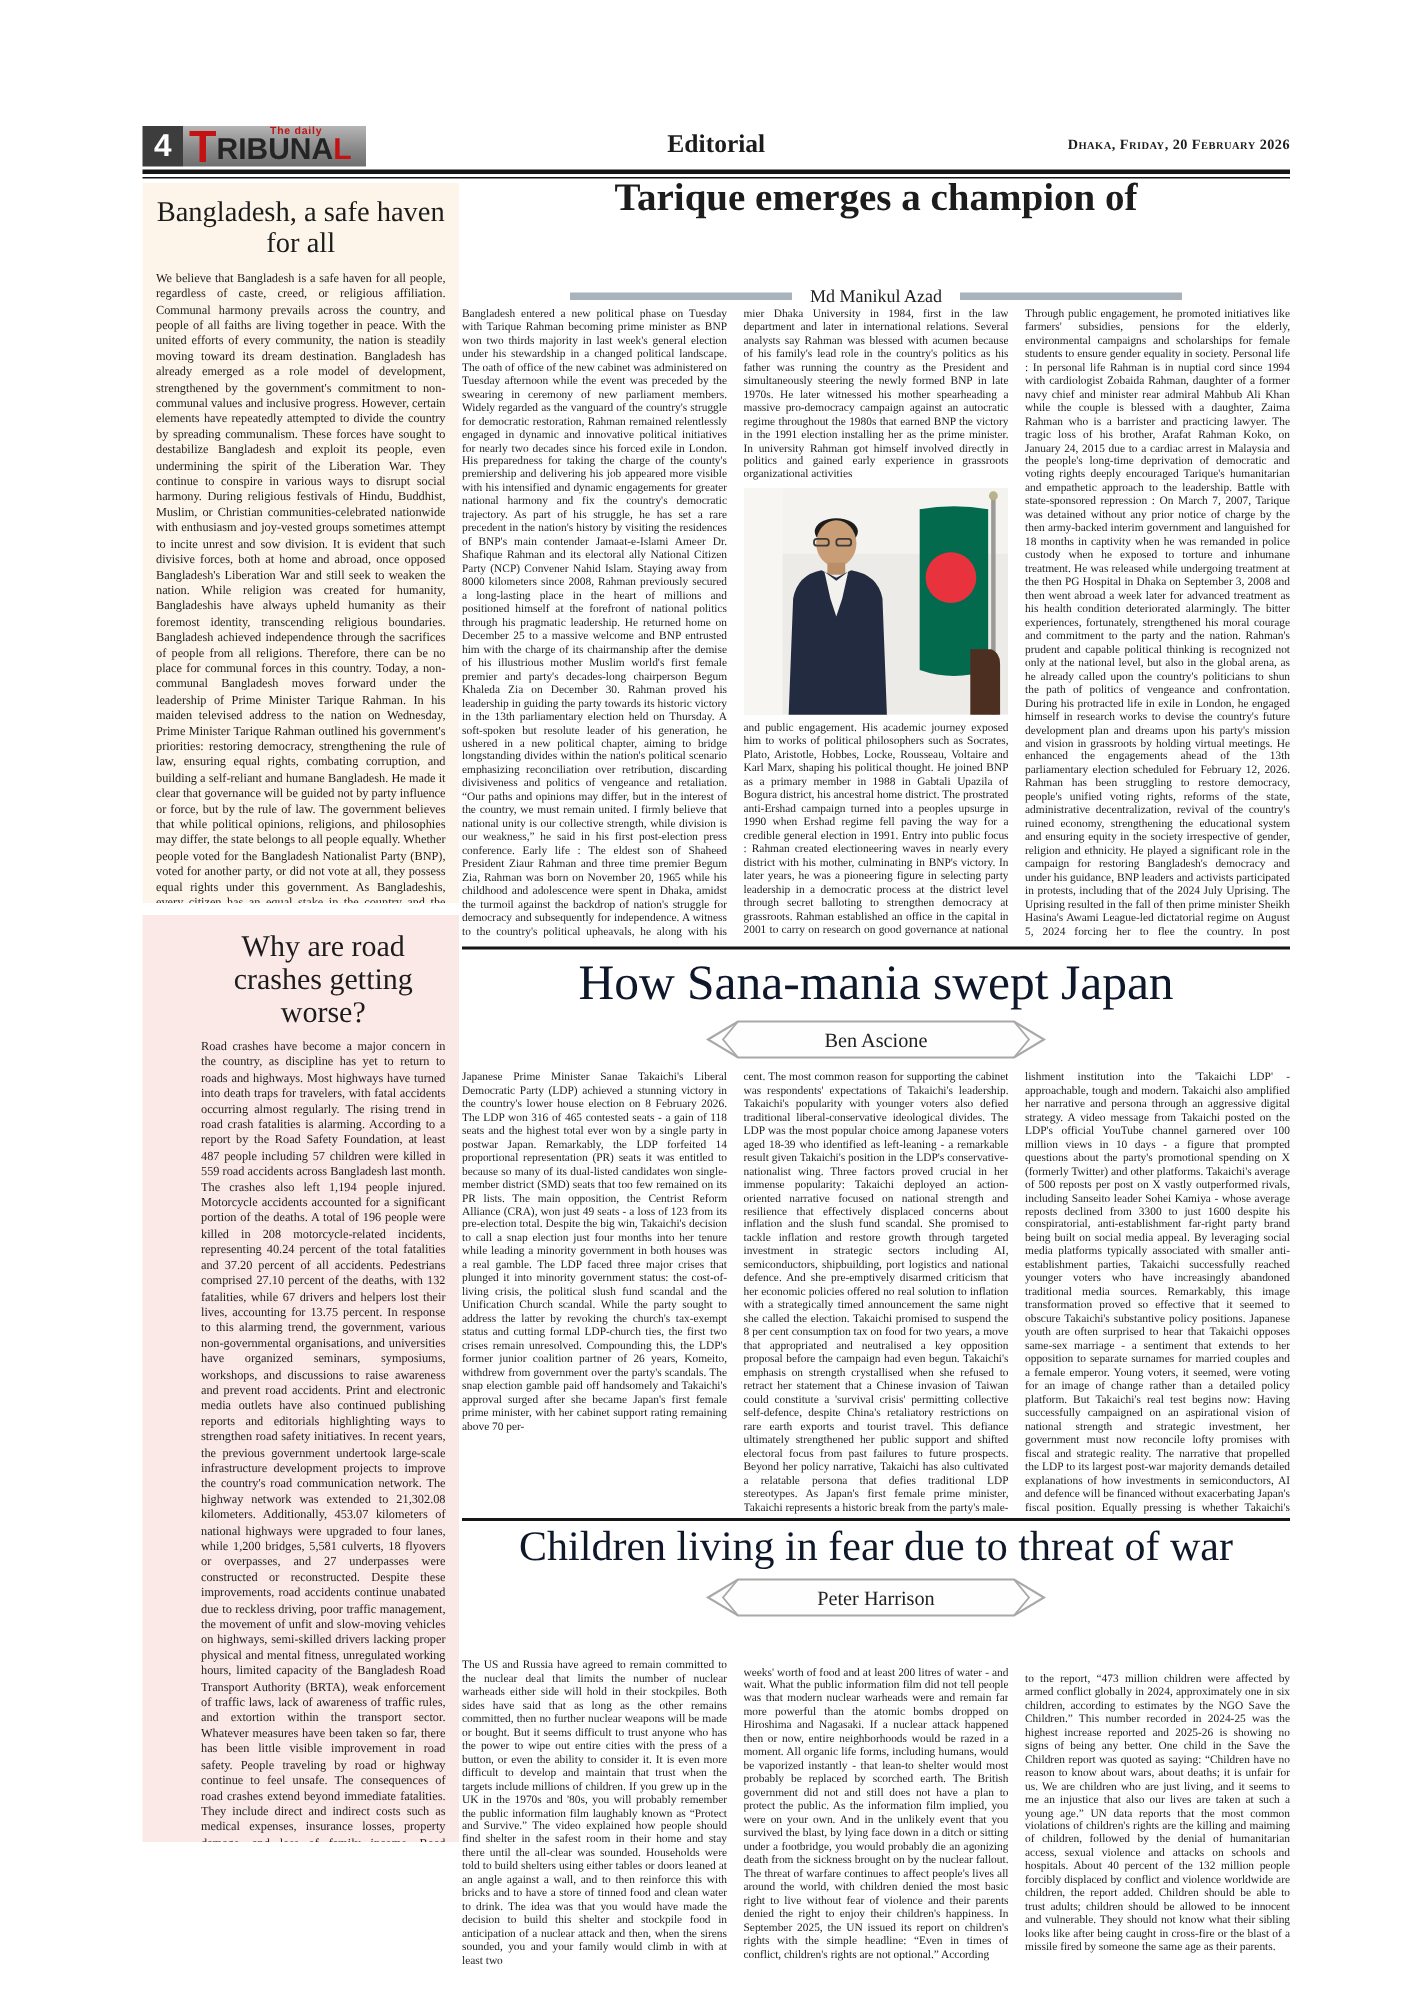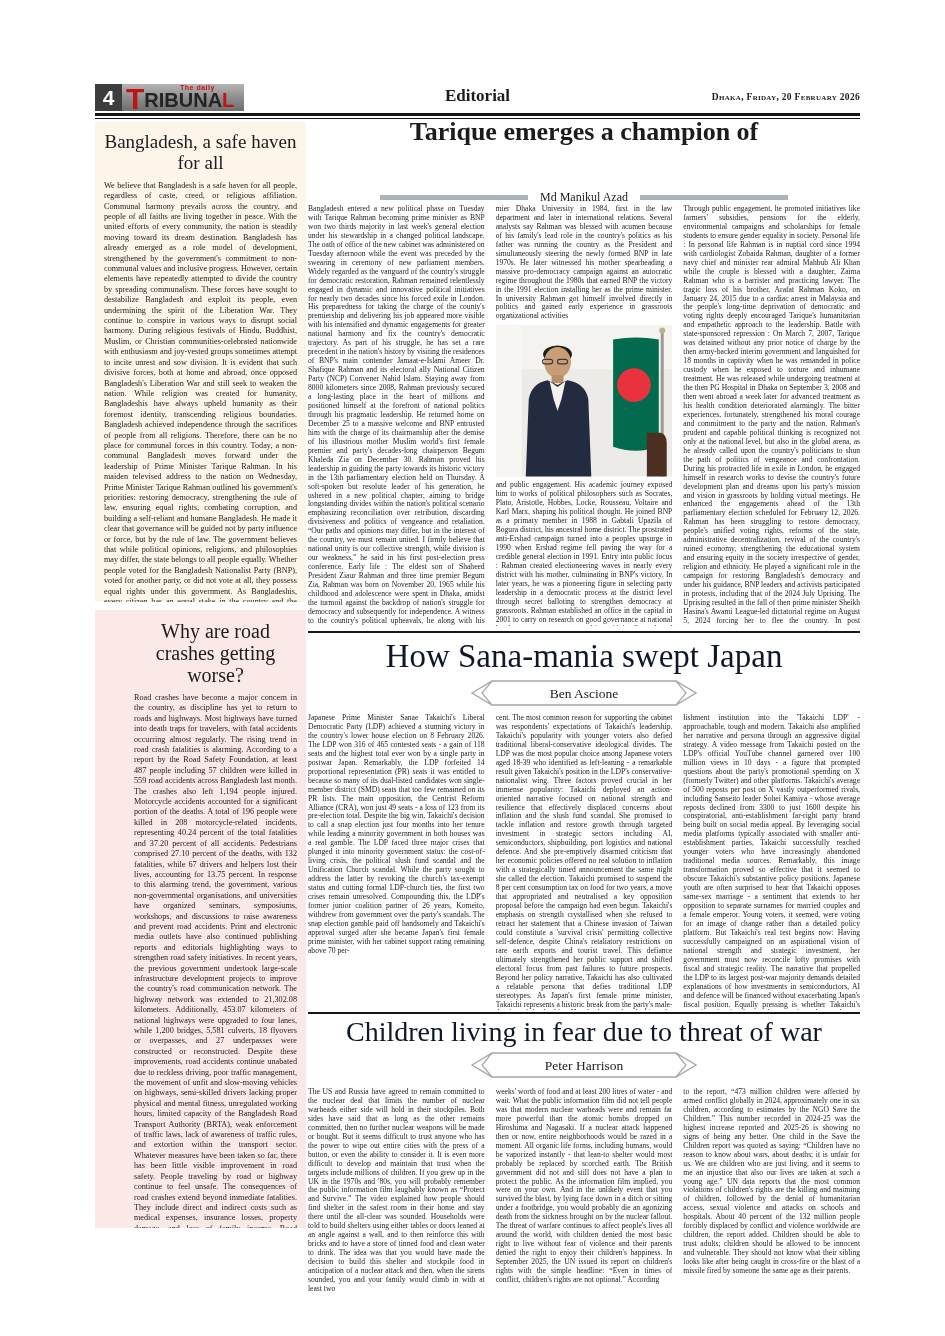--- a/index.html
+++ b/index.html
@@ -136,19 +136,19 @@
 
   <div class="sec-rule" style="top:1012px;"></div>
   <div class="sec-head" style="top:1016px;font-size:28px;">Children living in fear due to threat of war</div>
   <div class="ribbon-row" style="top:1050px;">
     <svg class="ribbon" width="232" height="30" viewBox="0 0 232 30">
       <path d="M4 15 L24 3 H208 L228 15 L208 27 H24 Z" fill="#fefefe" stroke="#a8a8a8" stroke-width="1.4"></path>
       <path d="M24 3 L14 15 L24 27 M208 3 L218 15 L208 27" fill="none" stroke="#a8a8a8" stroke-width="1.2"></path>
       <text x="116" y="20" text-anchor="middle">Peter Harrison</text>
     </svg>
   </div>
-  <div class="cols" style="top:1088px;height:242px;">
+  <div class="cols" style="top:1088px;height:242px;align-items:center;">
     <div class="col">The US and Russia have agreed to remain committed to the nuclear deal that limits the number of nuclear warheads either side will hold in their stockpiles. Both sides have said that as long as the other remains committed, then no further nuclear weapons will be made or bought. But it seems difficult to trust anyone who has the power to wipe out entire cities with the press of a button, or even the ability to consider it. It is even more difficult to develop and maintain that trust when the targets include millions of children. If you grew up in the UK in the 1970s and '80s, you will probably remember the public information film laughably known as “Protect and Survive.” The video explained how people should find shelter in the safest room in their home and stay there until the all-clear was sounded. Households were told to build shelters using either tables or doors leaned at an angle against a wall, and to then reinforce this with bricks and to have a store of tinned food and clean water to drink. The idea was that you would have made the decision to build this shelter and stockpile food in anticipation of a nuclear attack and then, when the sirens sounded, you and your family would climb in with at least two</div>
     <div class="col">weeks' worth of food and at least 200 litres of water - and wait. What the public information film did not tell people was that modern nuclear warheads were and remain far more powerful than the atomic bombs dropped on Hiroshima and Nagasaki. If a nuclear attack happened then or now, entire neighborhoods would be razed in a moment. All organic life forms, including humans, would be vaporized instantly - that lean-to shelter would most probably be replaced by scorched earth. The British government did not and still does not have a plan to protect the public. As the information film implied, you were on your own. And in the unlikely event that you survived the blast, by lying face down in a ditch or sitting under a footbridge, you would probably die an agonizing death from the sickness brought on by the nuclear fallout. The threat of warfare continues to affect people's lives all around the world, with children denied the most basic right to live without fear of violence and their parents denied the right to enjoy their children's happiness. In September 2025, the UN issued its report on children's rights with the simple headline: “Even in times of conflict, children's rights are not optional.” According</div>
     <div class="col">to the report, “473 million children were affected by armed conflict globally in 2024, approximately one in six children, according to estimates by the NGO Save the Children.” This number recorded in 2024-25 was the highest increase reported and 2025-26 is showing no signs of being any better. One child in the Save the Children report was quoted as saying: “Children have no reason to know about wars, about deaths; it is unfair for us. We are children who are just living, and it seems to me an injustice that also our lives are taken at such a young age.” UN data reports that the most common violations of children's rights are the killing and maiming of children, followed by the denial of humanitarian access, sexual violence and attacks on schools and hospitals. About 40 percent of the 132 million people forcibly displaced by conflict and violence worldwide are children, the report added. Children should be able to trust adults; children should be allowed to be innocent and vulnerable. They should not know what their sibling looks like after being caught in cross-fire or the blast of a missile fired by someone the same age as their parents.</div>
   </div>
 
 </div>
 
 </body></html>

